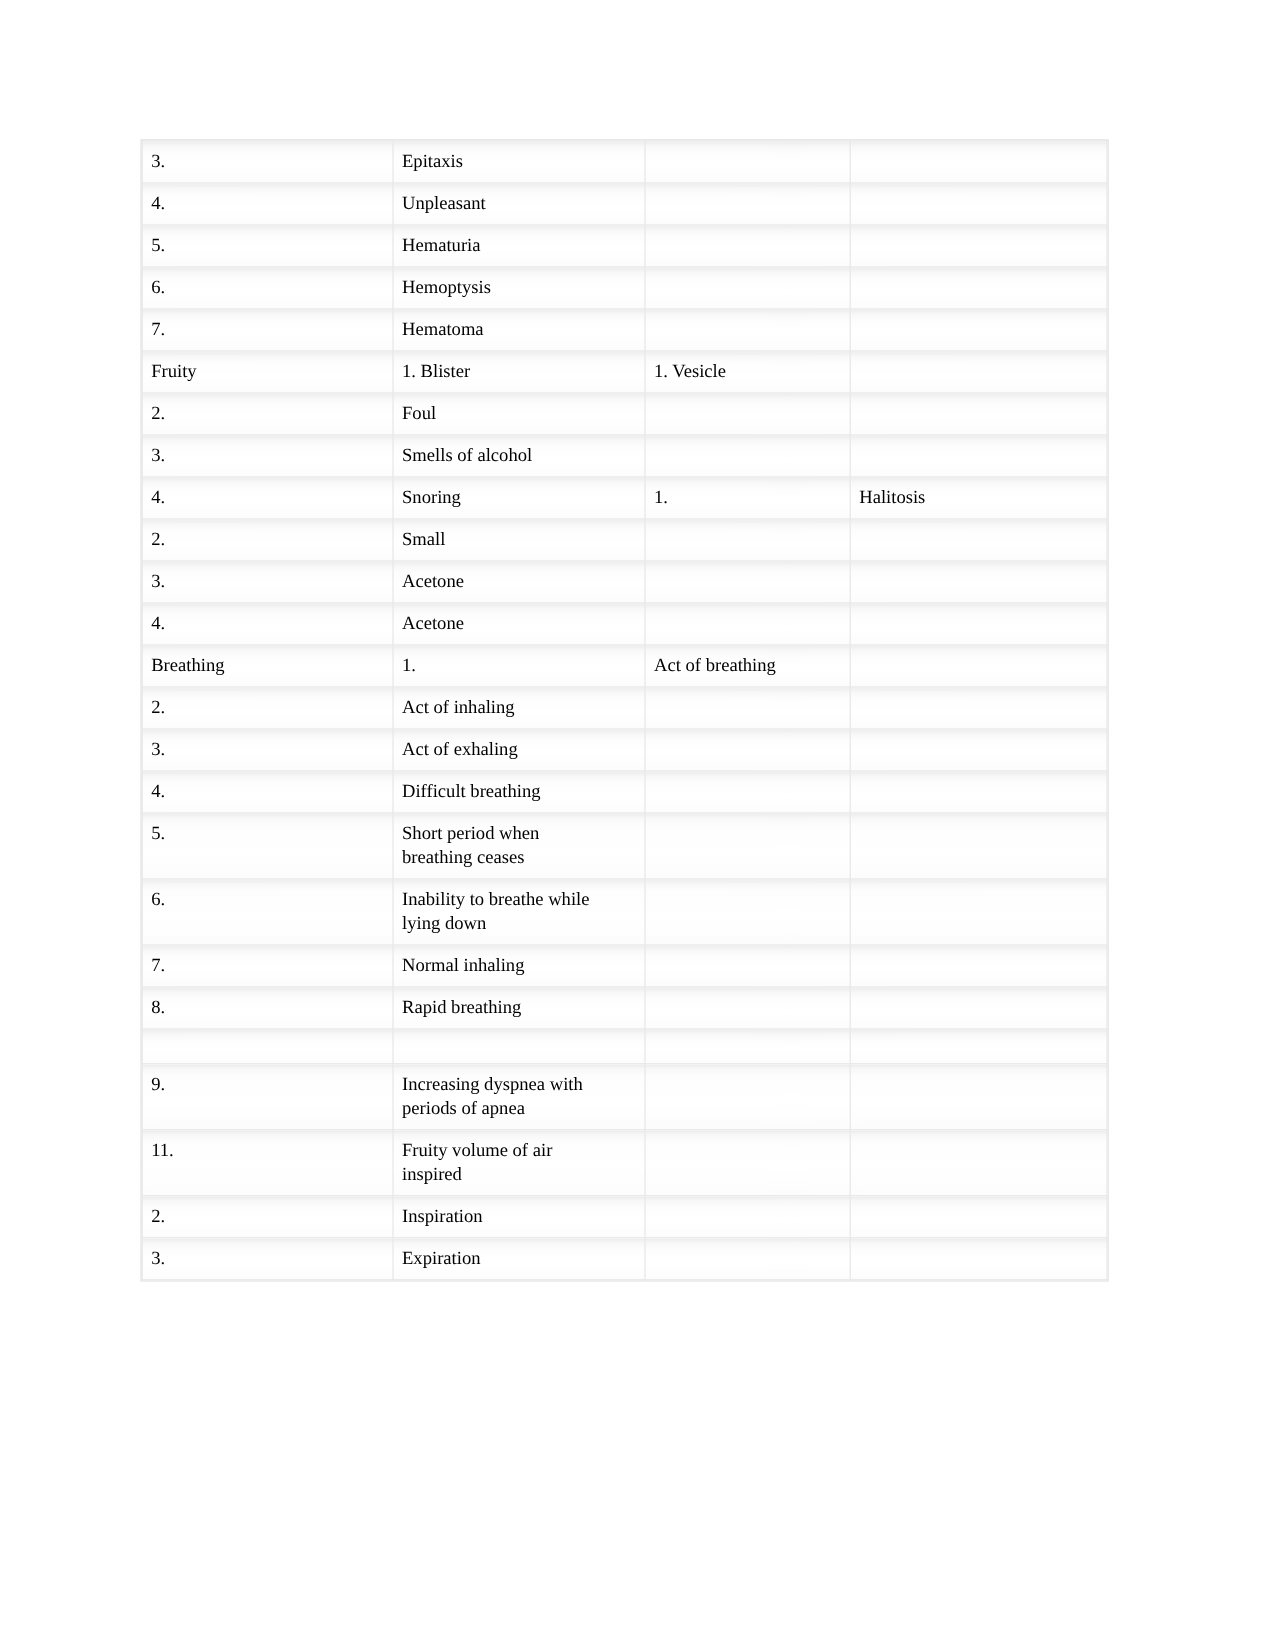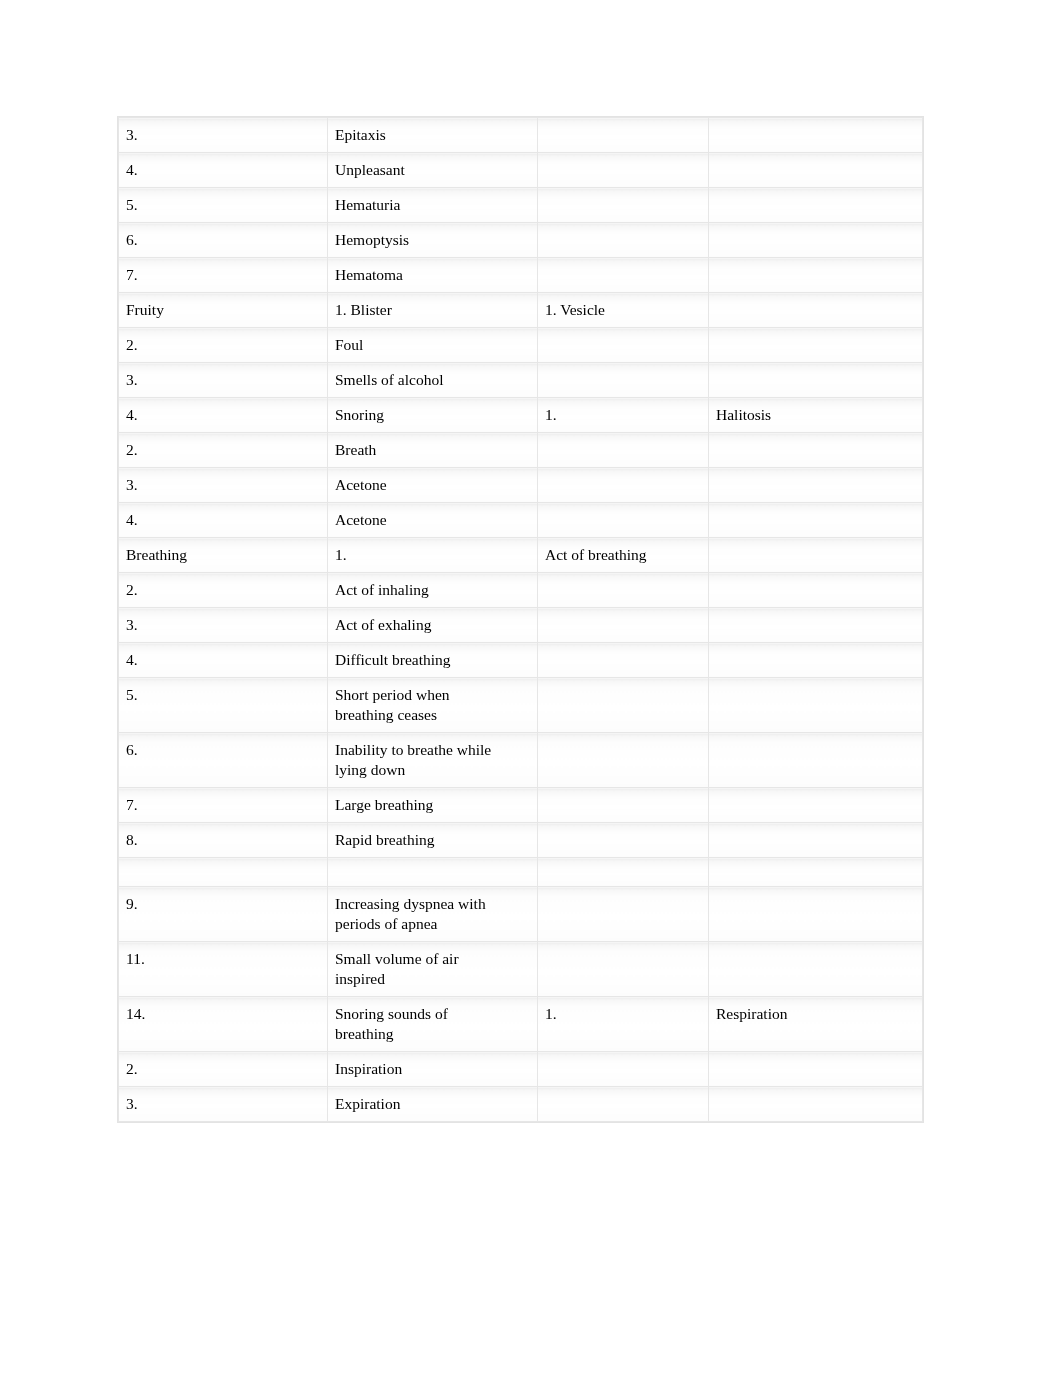--- a/index.html
+++ b/index.html
@@ -212,21 +212,21 @@
           </td>
           <td>
             <span class="cell-text">Halitosis</span>
           </td>
         </tr>
         <tr>
           <td>
             <span class="cell-text">2.</span>
           </td>
           <td>
-            <span class="cell-text">Breath</span>
+            <span class="cell-text">Small</span>
           </td>
           <td class="empty">
             <span class="cell-text"></span>
           </td>
           <td class="empty">
             <span class="cell-text"></span>
           </td>
         </tr>
         <tr>
           <td>
@@ -340,21 +340,21 @@
           </td>
           <td class="empty">
             <span class="cell-text"></span>
           </td>
         </tr>
         <tr>
           <td>
             <span class="cell-text">7.</span>
           </td>
           <td>
-            <span class="cell-text">Large breathing</span>
+            <span class="cell-text">Normal inhaling</span>
           </td>
           <td class="empty">
             <span class="cell-text"></span>
           </td>
           <td class="empty">
             <span class="cell-text"></span>
           </td>
         </tr>
         <tr>
           <td>
@@ -397,43 +397,28 @@
           </td>
           <td class="empty">
             <span class="cell-text"></span>
           </td>
         </tr>
         <tr>
           <td>
             <span class="cell-text">11.</span>
           </td>
           <td>
-            <span class="cell-text">Small volume of air
+            <span class="cell-text">Fruity volume of air
 inspired</span>
           </td>
           <td class="empty">
             <span class="cell-text"></span>
           </td>
           <td class="empty">
             <span class="cell-text"></span>
-          </td>
-        </tr>
-        <tr>
-          <td>
-            <span class="cell-text">14.</span>
-          </td>
-          <td>
-            <span class="cell-text">Snoring sounds of
-breathing</span>
-          </td>
-          <td>
-            <span class="cell-text">1.</span>
-          </td>
-          <td>
-            <span class="cell-text">Respiration</span>
           </td>
         </tr>
         <tr>
           <td>
             <span class="cell-text">2.</span>
           </td>
           <td>
             <span class="cell-text">Inspiration</span>
           </td>
           <td class="empty">

